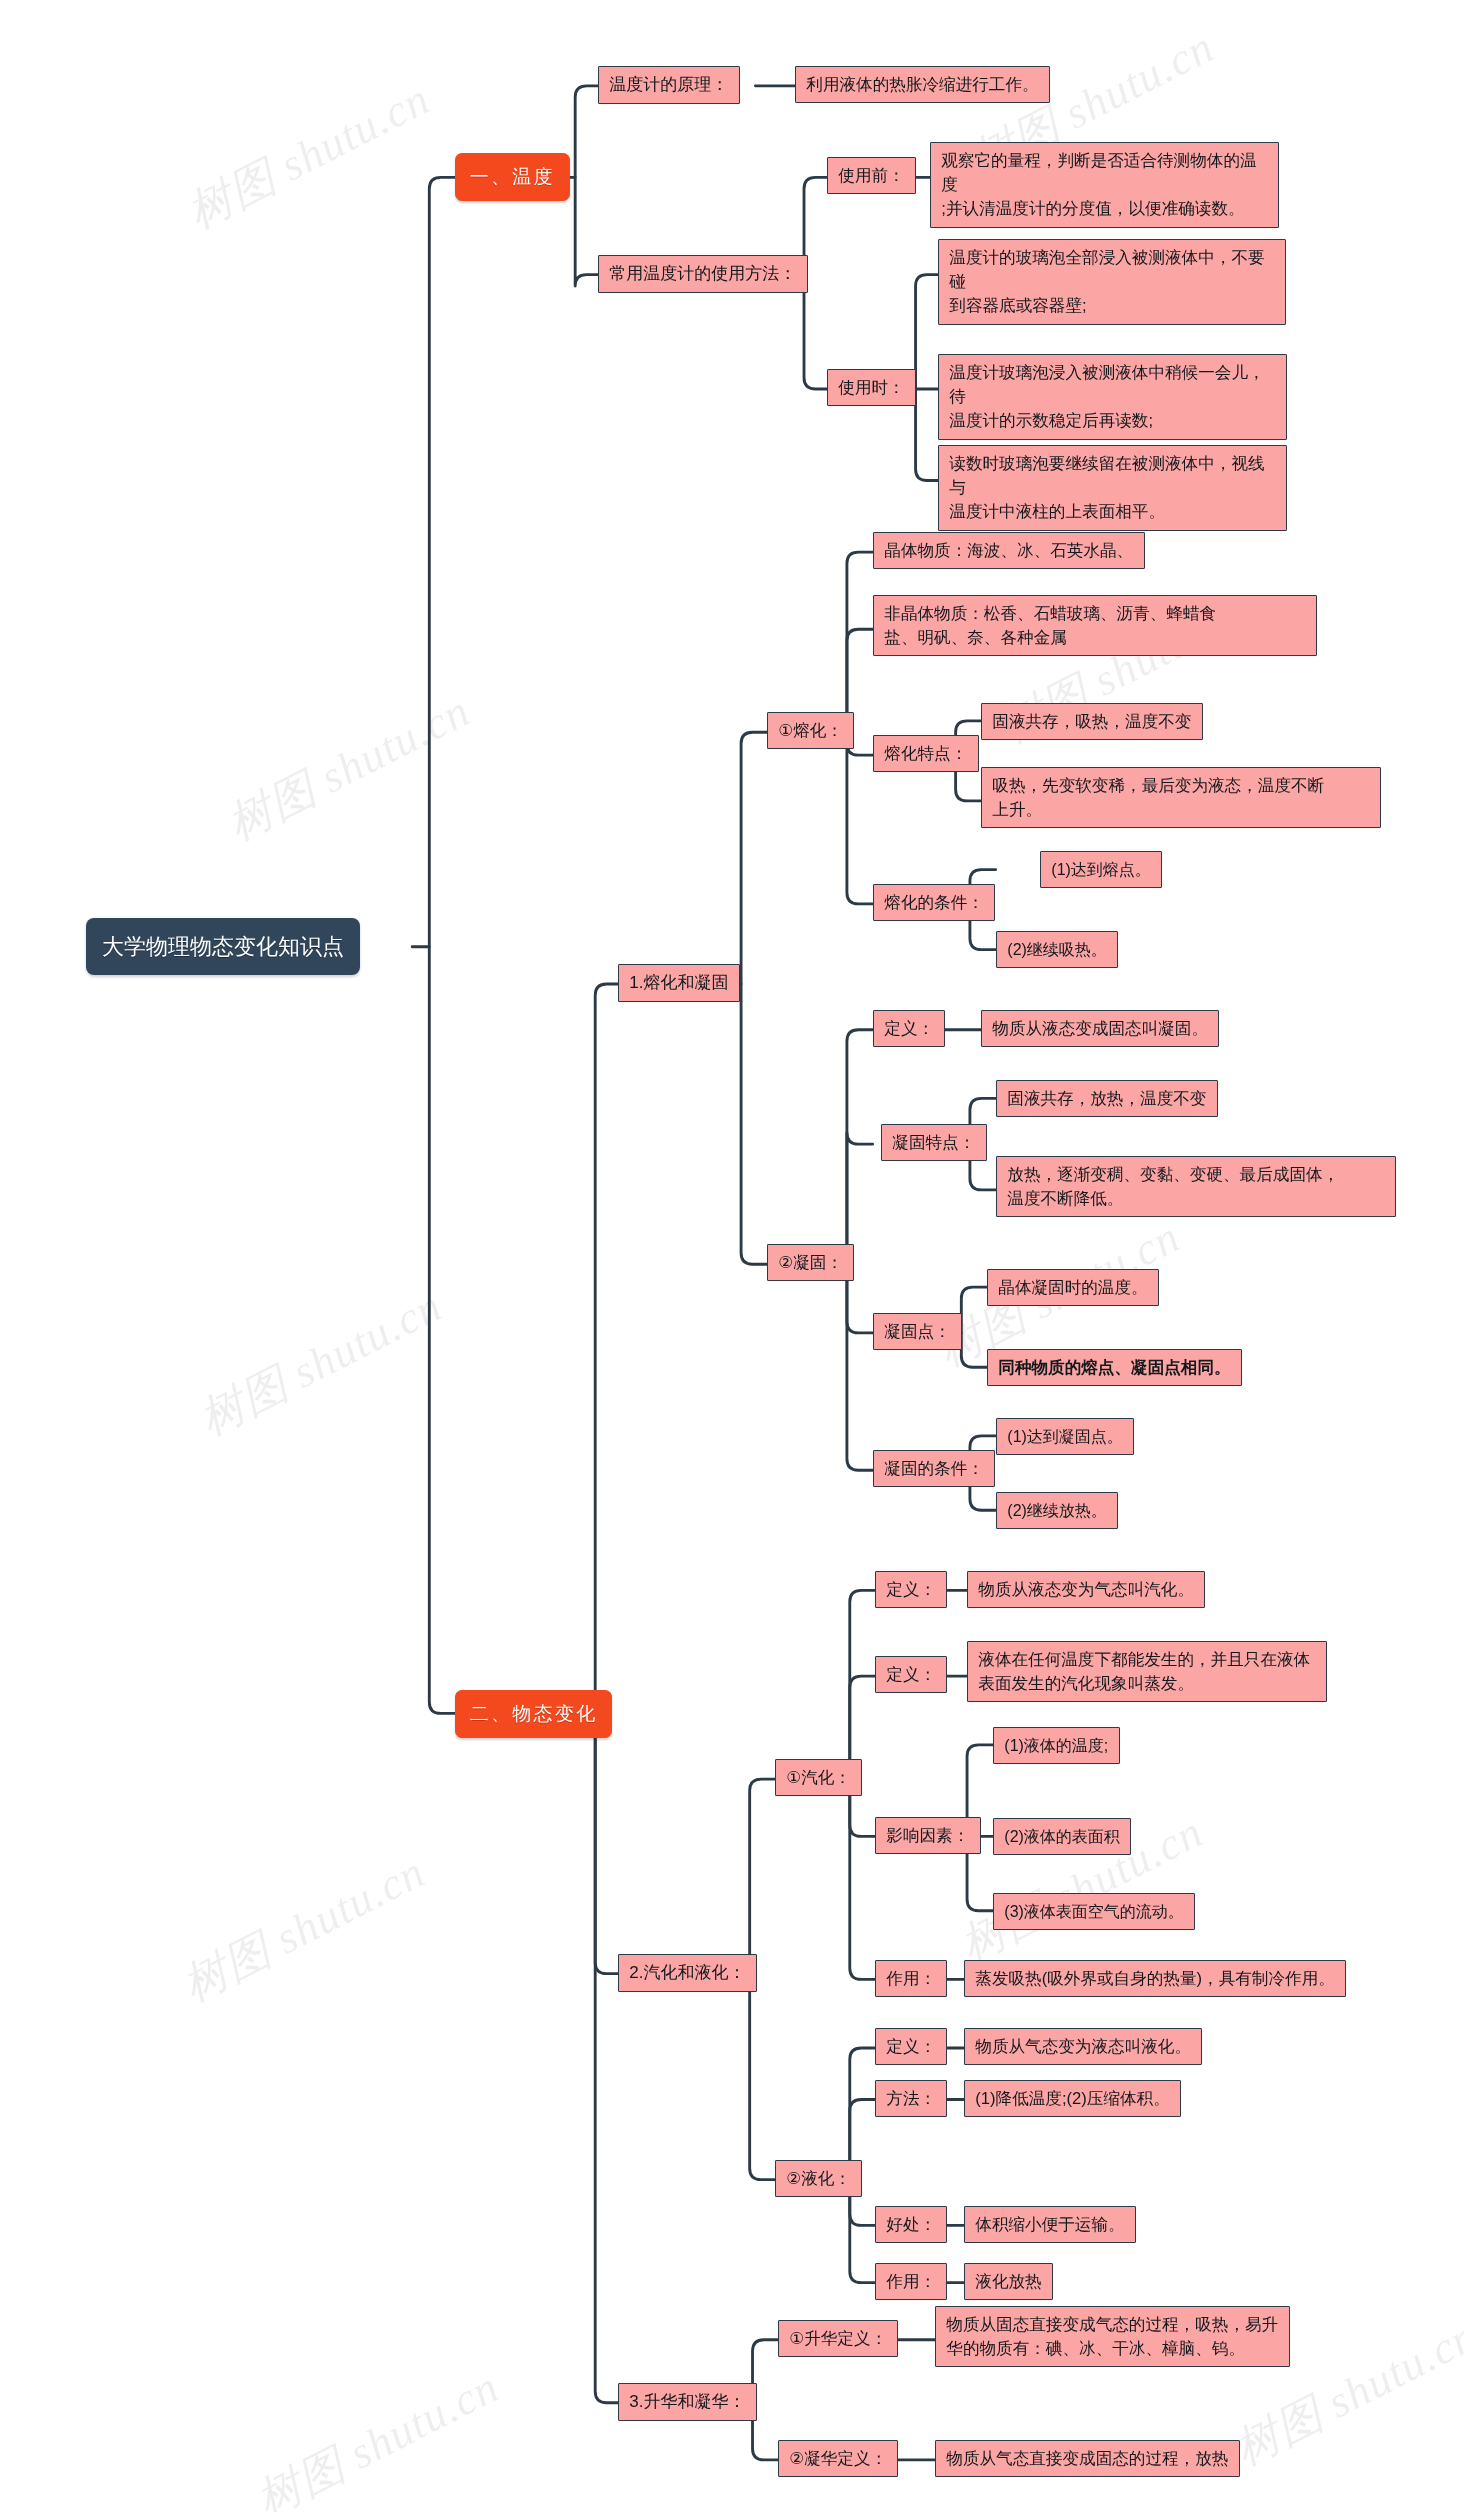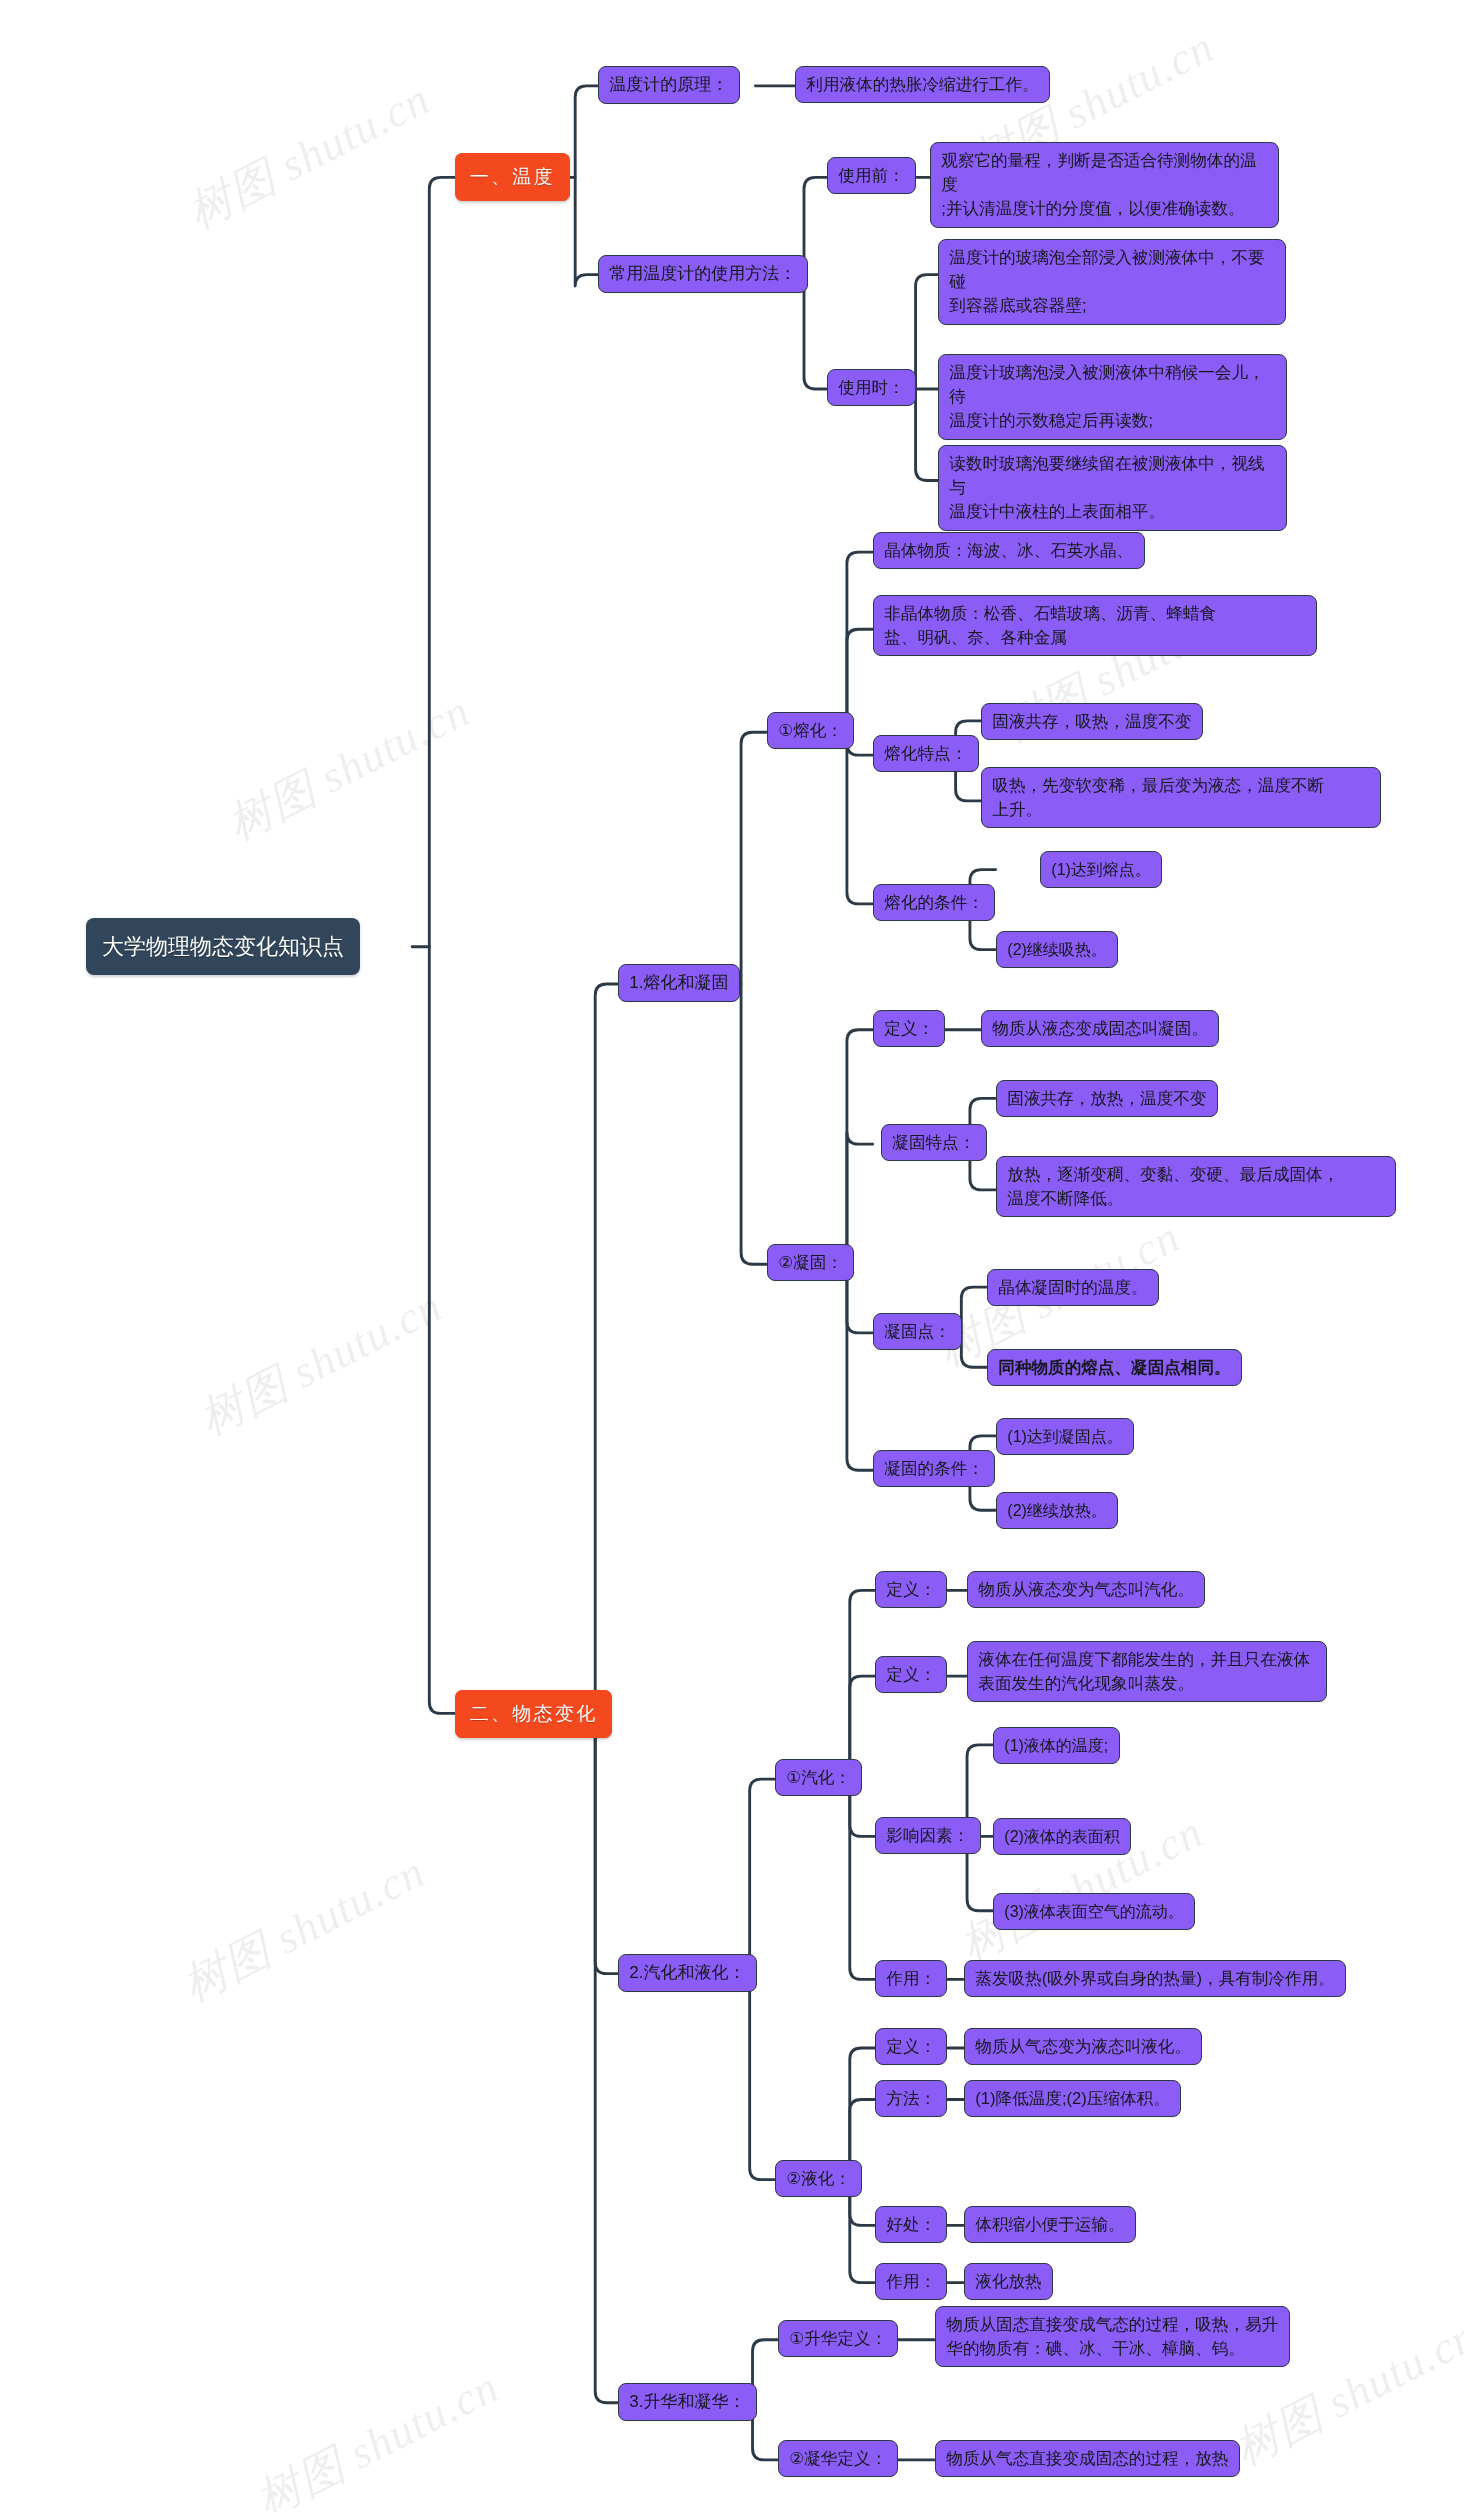--- a/index.html
+++ b/index.html
@@ -35,22 +35,22 @@
   }
   #links path{fill:none;stroke:#2b3a46;stroke-width:5;stroke-linecap:round;stroke-linejoin:round;}
 
   
   .node{
     position:absolute;
     box-sizing:border-box;
     display:flex;
     align-items:center;
     border:1.4px solid #2b3a46;
-    background:#8b5cf6;
-    border-radius:8px;
+    background:#fca5a5;
+    border-radius:1px;
     color:#15181c;
     padding:5.7px 10.3px;
     line-height:1.45;
     font-size:17px;
     white-space:pre-wrap;
     box-shadow:0 0.6px 0 rgba(0,0,0,0.05);
   }
   .node.root{
     background:#31465a;
     border:none;

